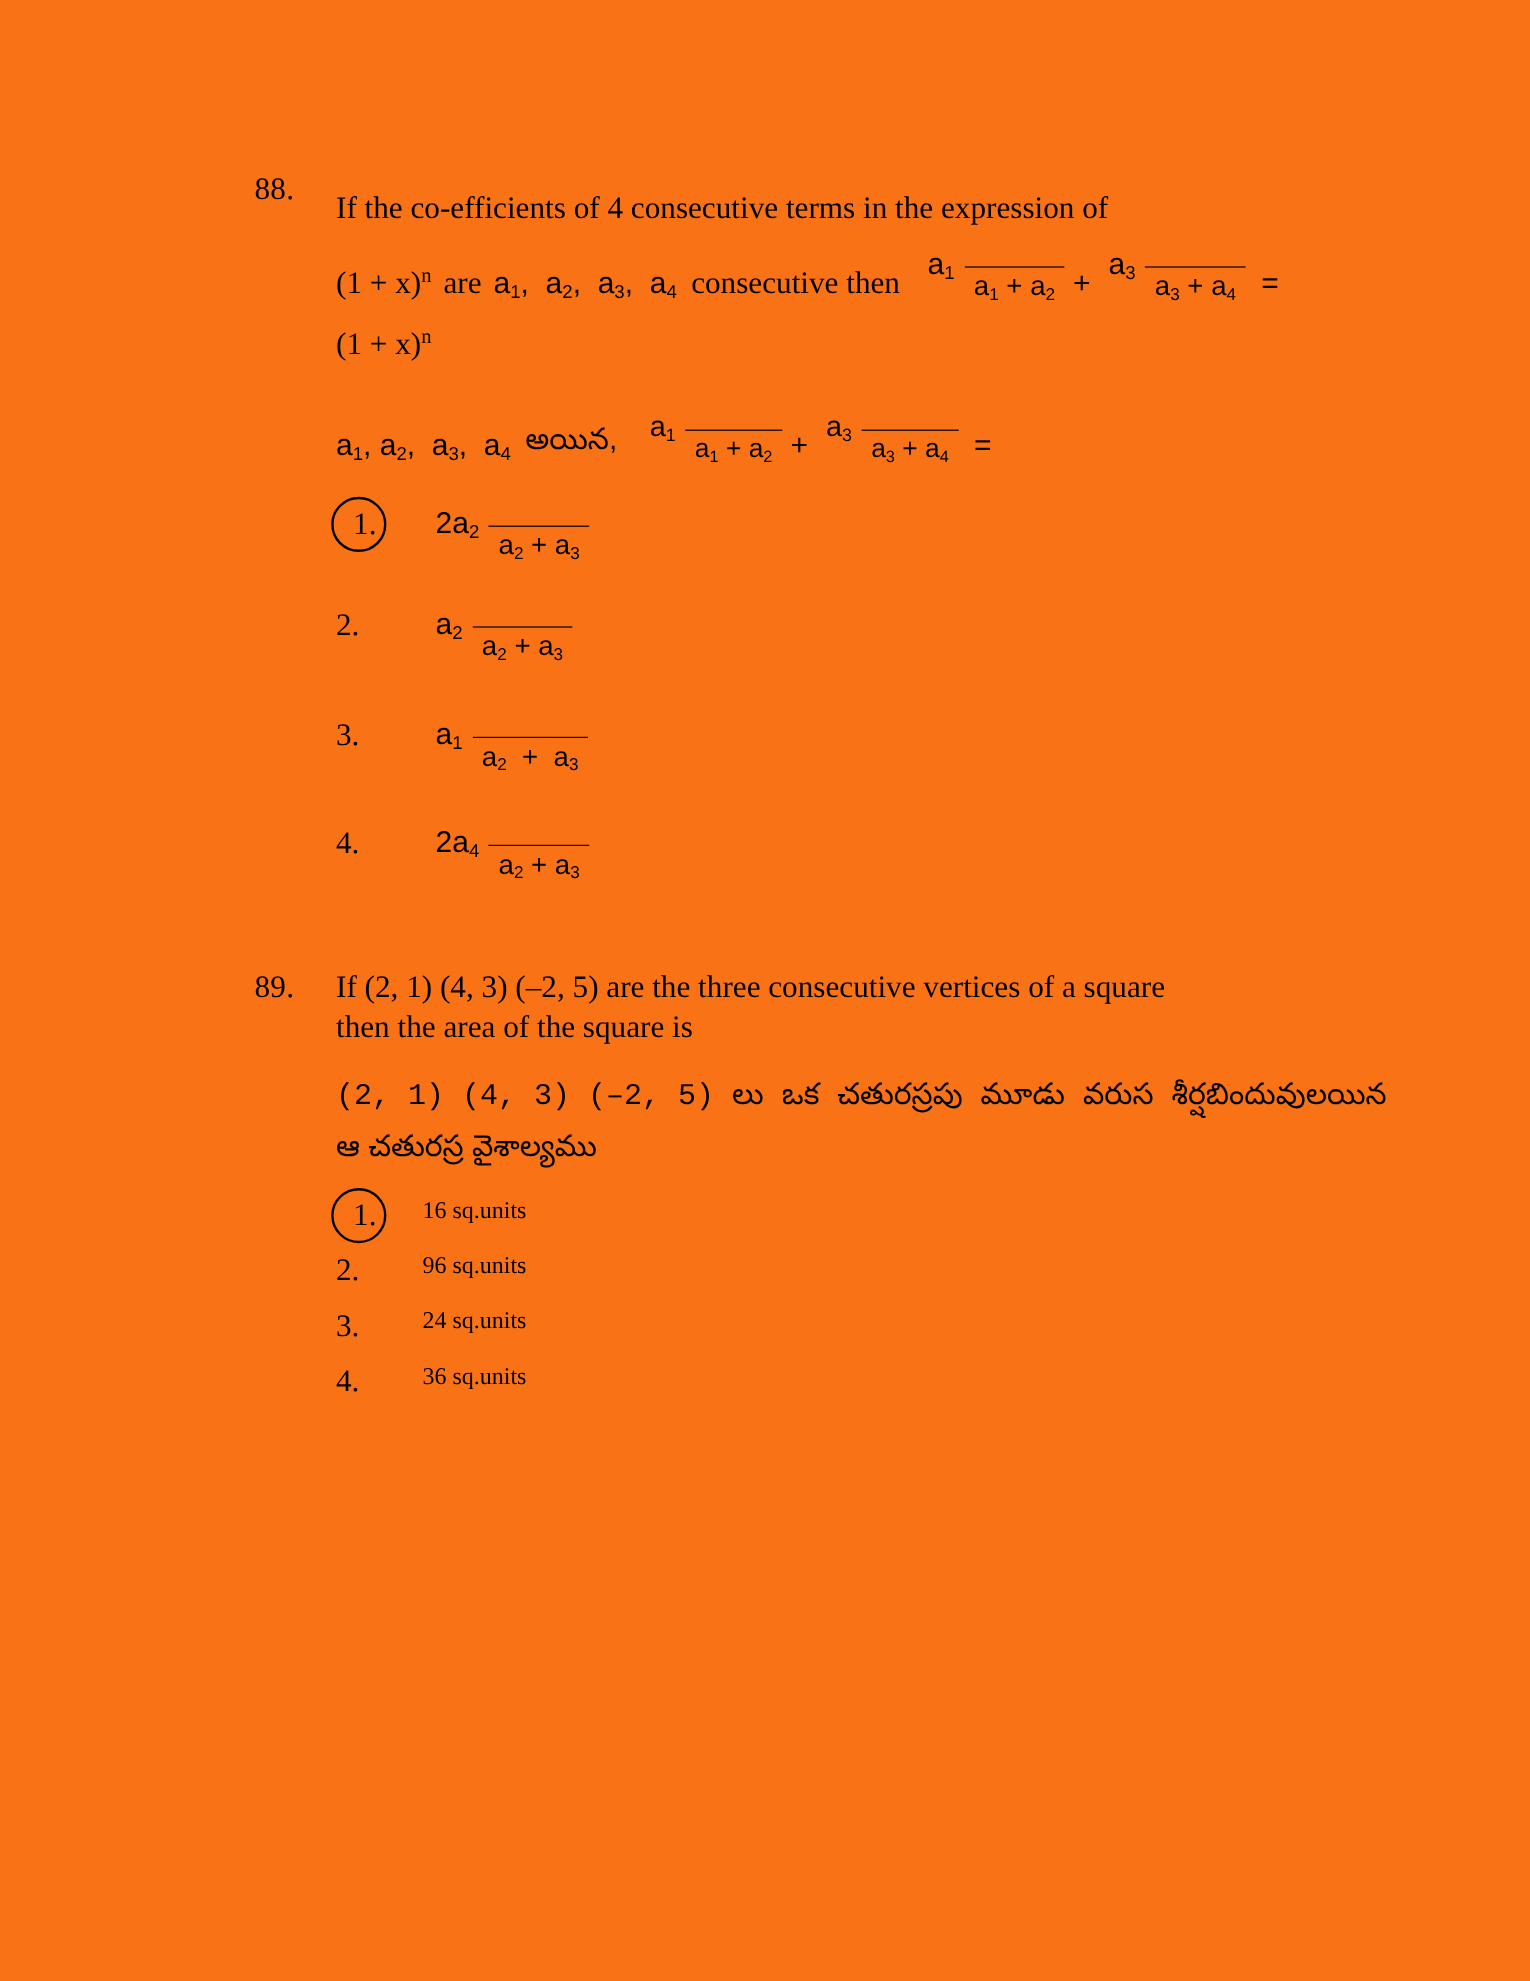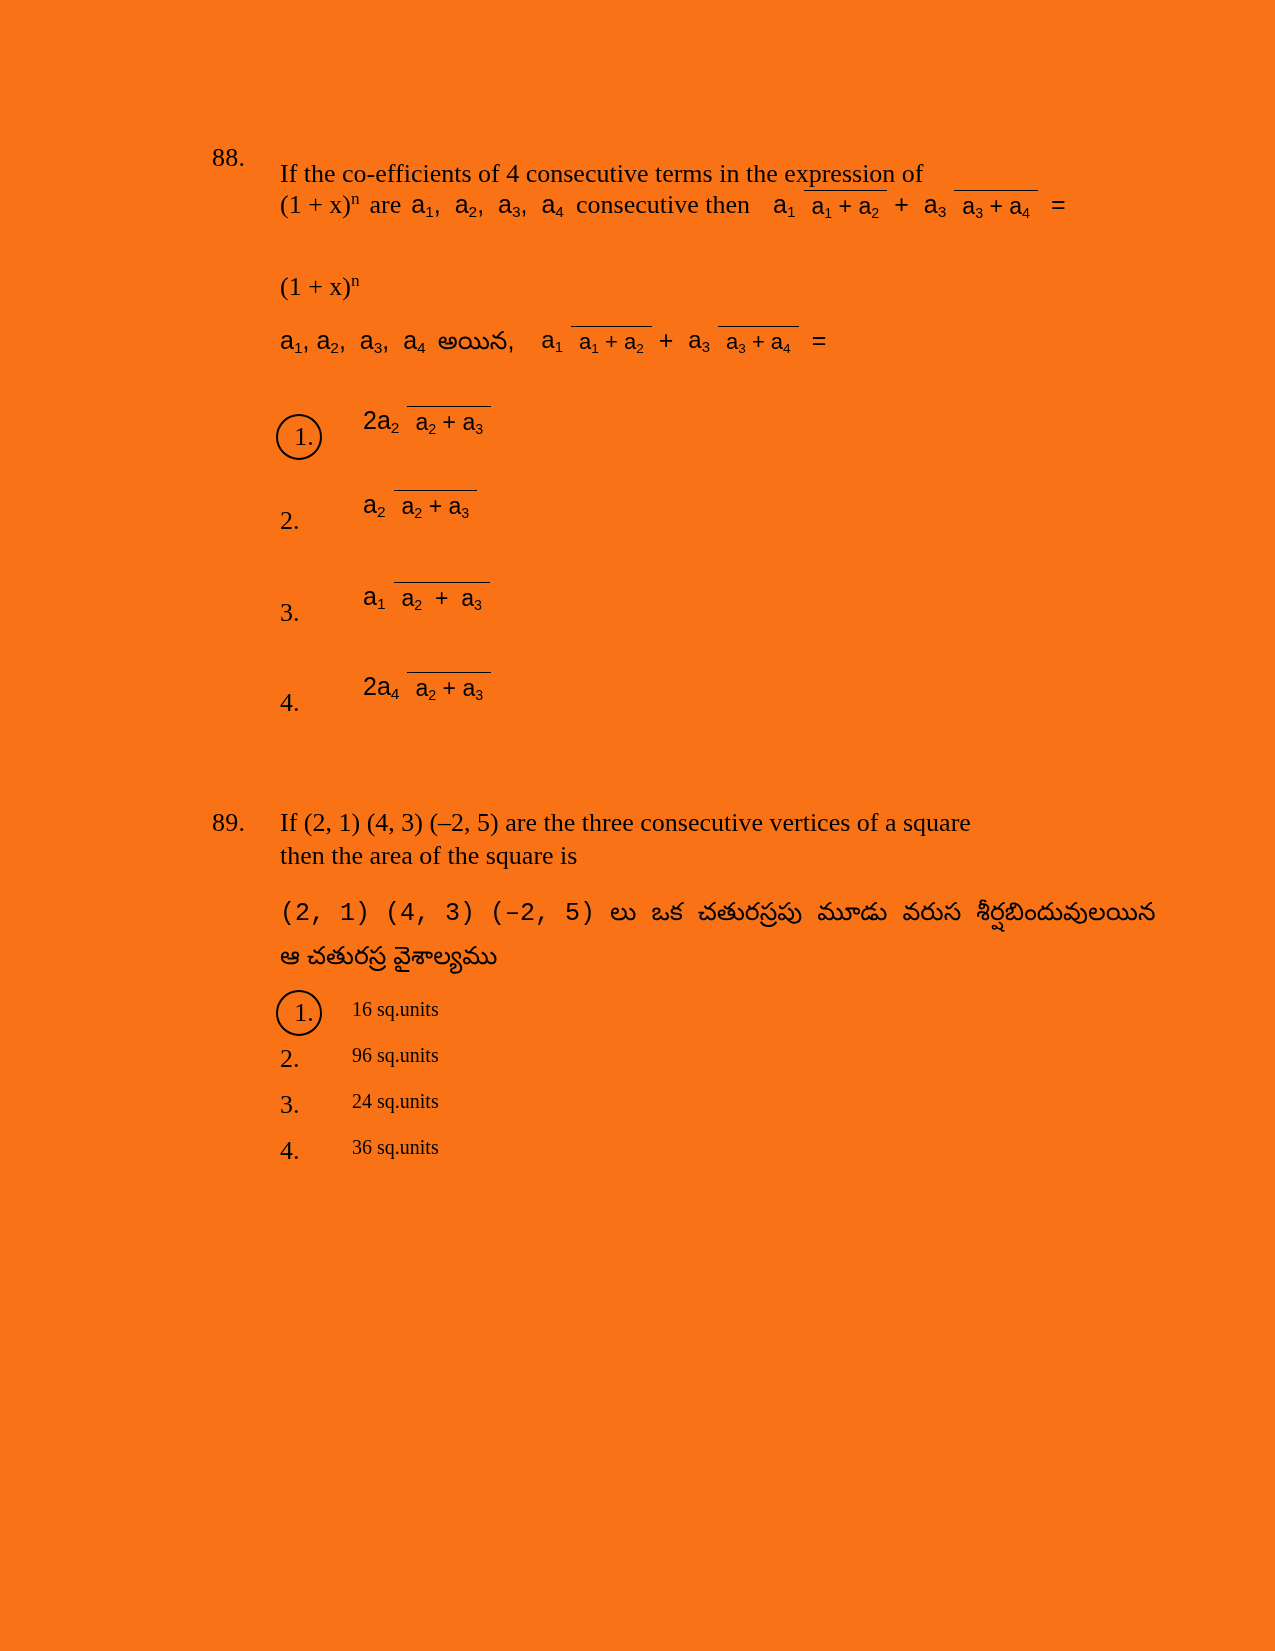--- a/index.html
+++ b/index.html
@@ -40,21 +40,21 @@
   }
 
   .tel-line {
     font-family: "Liberation Sans", "DejaVu Sans", sans-serif;
     font-size: 25px;
     white-space: nowrap;
   }
 
   .mathrow {
     display: flex;
-    align-items: flex-start;
+    align-items: flex-end;
     white-space: nowrap;
   }
 
   
   .frac {
     display: inline-flex;
     flex-direction: row;
     align-items: center;
     vertical-align: middle;
     margin: 0 5px;
@@ -63,20 +63,21 @@
   .frac .num {
     padding: 0 8px 1px 8px;
     font-size: 25px;
     line-height: 1.05;
   }
   .frac .den {
     border-top: 1.6px solid #000;
     padding: 2px 8px 0 8px;
     font-size: 23px;
     line-height: 1.15;
+    margin-top: 32px;
   }
   .frac.tight .num { font-size: 24px; }
   .frac.tight .den { font-size: 22px; }
 
   sub {
     font-size: 0.62em;
     vertical-align: -0.28em;
     line-height: 0;
   }
   sup {

